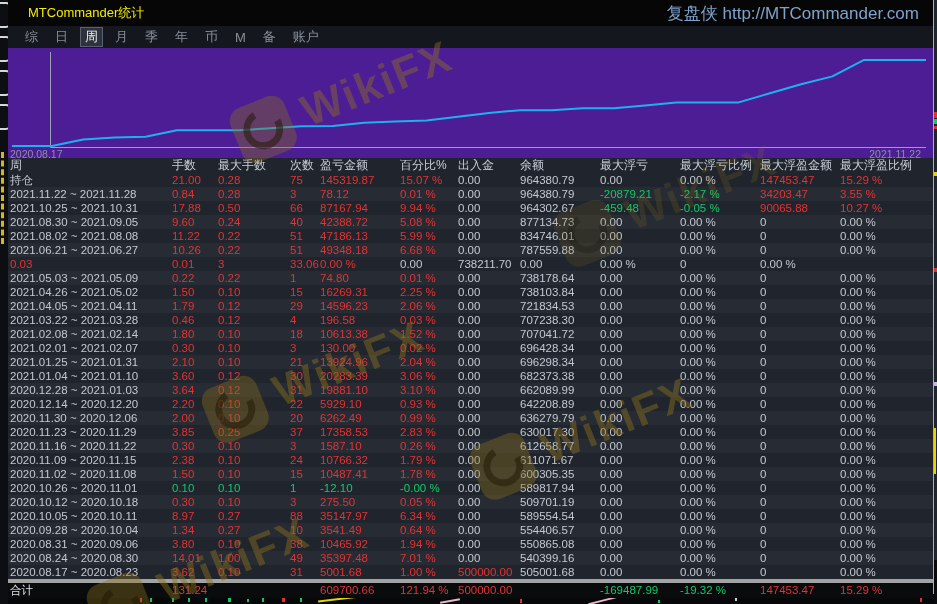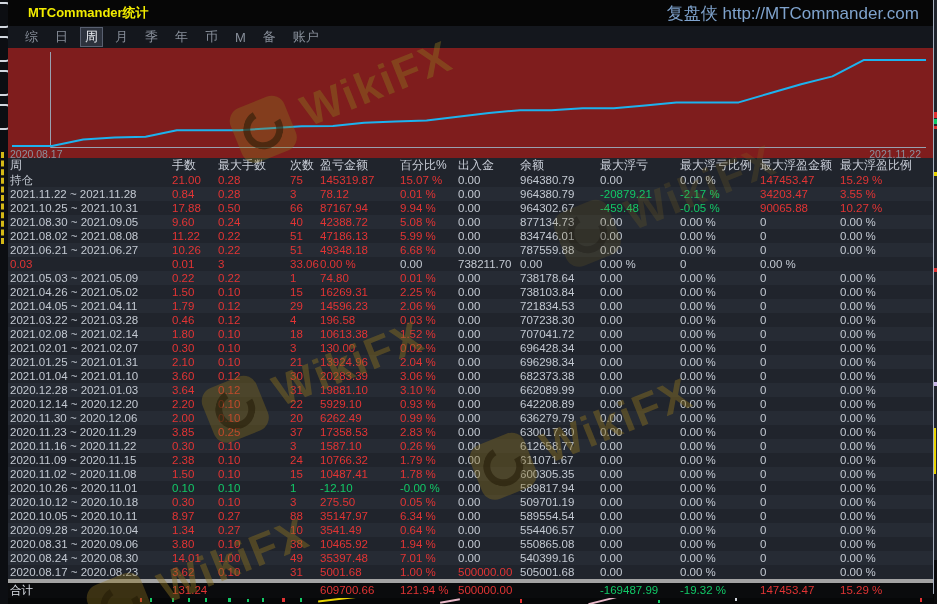--- a/index.html
+++ b/index.html
@@ -13,28 +13,28 @@
   .right-strip{position:absolute;left:934px;top:0;width:3px;height:604px;background:#20242c}
   .right-strip .mk{position:absolute}
   .bottom-strip{position:absolute;left:8px;top:594px;width:926px;height:10px;background:#060708}
   .bottom-strip .mk{position:absolute}
 
   
   .window{position:absolute;left:8px;top:0;width:926px;height:594px;background:#20242c;
           border-right:1px solid #a7b0bf;border-bottom:1px solid #8a93a2;box-sizing:border-box}
   .titlebar{height:26px;background:#060606;display:flex;align-items:center;justify-content:space-between;
             padding:0 14px 0 20px}
-  .title{color:#f2ec00;font-weight:bold;font-size:13px}
+  .title{color:#f2ec00;font-weight:normal;font-size:13px}
   .brand{color:#7fa3cd;font-size:17px;white-space:nowrap}
   .menubar{height:22px;background:#14171d;display:flex;align-items:center;gap:7px;padding-left:12px}
   .menu-item{color:#878e99;font-size:13px;padding:1px 5px;cursor:default}
   .menu-item.selected{background:#2d323d;border:1px solid #596070;color:#e9ecf1;padding:0 4px}
 
   
-  .chart{position:absolute;left:0;top:48px;width:925px;height:110px;background:#7f1d1d;overflow:hidden}
+  .chart{position:absolute;left:0;top:48px;width:925px;height:110px;background:#4c1d95;overflow:hidden}
   .chart svg{position:absolute;left:0;top:0}
   .chart-date{position:absolute;top:100px;font-size:10.5px;color:#8a919e}
   .chart-date.l{left:2px}
   .chart-date.r{right:12px}
 
   
   .table{position:absolute;left:0;top:158px;width:925px;z-index:2}
   .trow{display:grid;grid-template-columns:162px 46px 72px 30px 80px 58px 62px 80px 80px 80px 80px 1fr;
         height:14px;line-height:14px;padding-left:2px}
   .trow.alt{background:#262b34}

